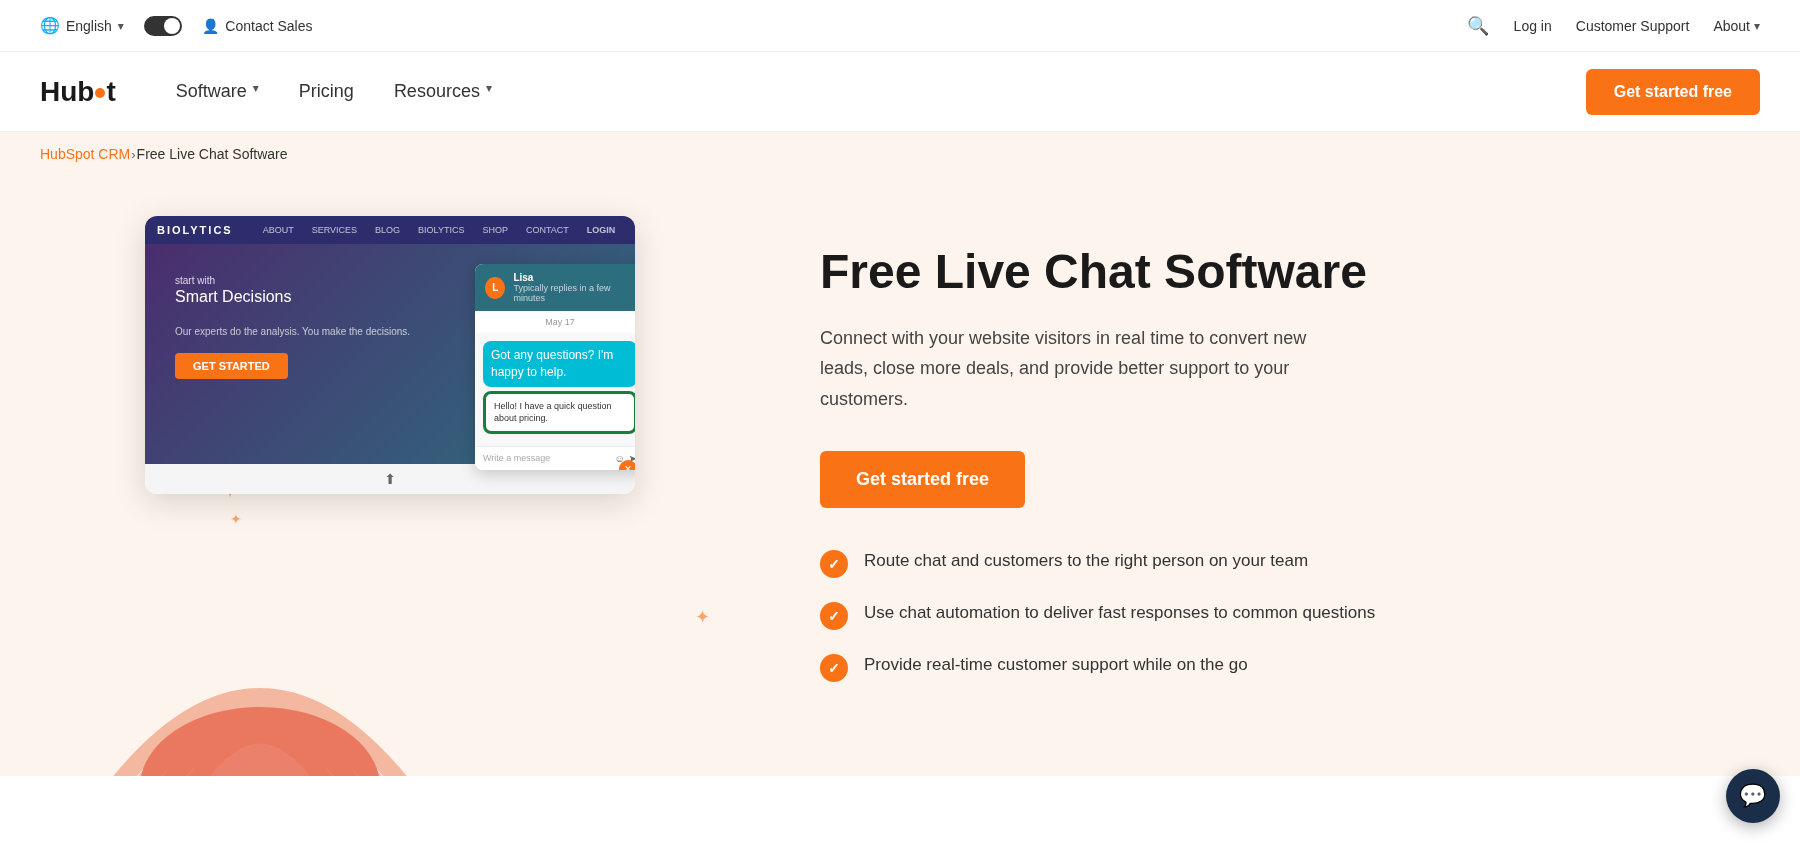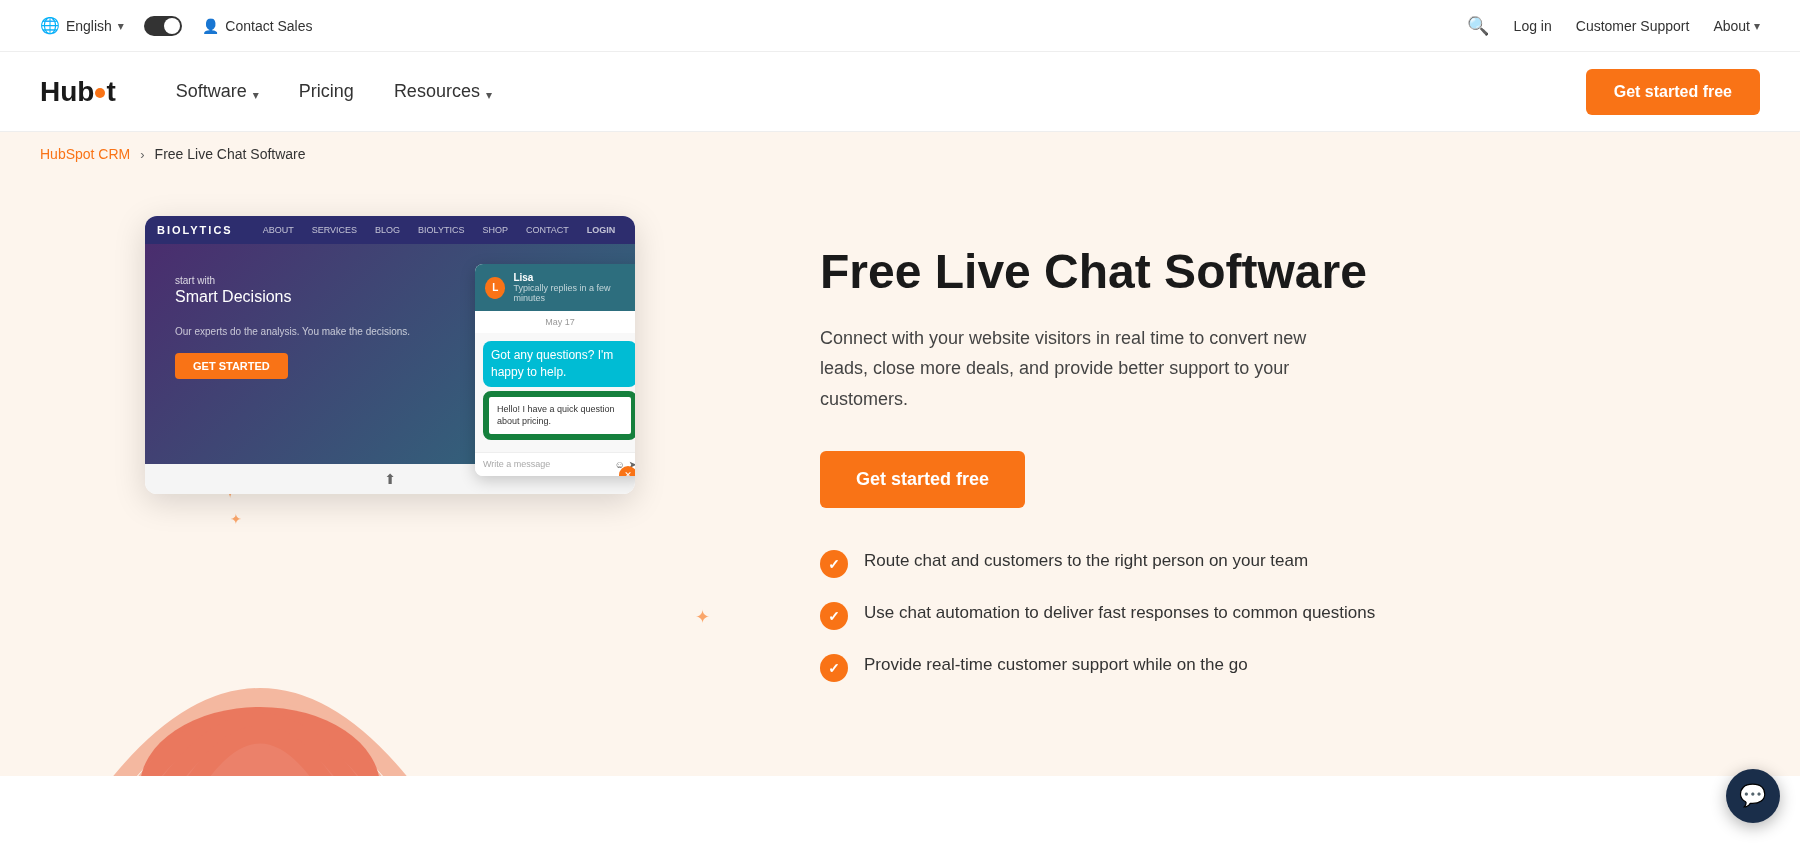--- a/index.html
+++ b/index.html
@@ -108,21 +108,21 @@
       display: flex;
       align-items: center;
       gap: 40px;
       flex: 1;
     }
     .nav-item {
       font-size: 18px;
       color: #333;
       cursor: pointer;
       display: flex;
-      align-items: flex-end;
+      align-items: flex-start;
       gap: 6px;
       font-weight: 500;
     }
     .chevron { font-size: 12px; color: #555; }
     .get-started-btn {
       margin-left: auto;
       background: #f97316;
       color: #fff;
       border: none;
       padding: 14px 28px;
@@ -131,21 +131,21 @@
       font-weight: 600;
       cursor: pointer;
     }
 
     
     .breadcrumb-bar {
       padding: 14px 40px;
       background: #fdf5ed;
       display: flex;
       align-items: center;
-      gap: 10px;
+      gap: 1px;
     }
     .breadcrumb-link {
       font-size: 14px;
       color: #f97316;
       cursor: pointer;
       font-weight: 500;
     }
     .breadcrumb-sep { color: #666; font-size: 13px; }
     .breadcrumb-current { font-size: 14px; color: #333; }
 
@@ -257,21 +257,21 @@
       line-height: 1.4;
     }
     .chat-reply {
       background: #fff;
       color: #333;
       font-size: 9px;
       padding: 6px 8px;
       border-radius: 8px;
       margin-bottom: 4px;
       line-height: 1.4;
-      border: 6px solid #15803d;
+      border: 3px solid #15803d;
     }
     .chat-footer {
       padding: 6px 8px;
       border-top: 1px solid #eee;
       display: flex;
       align-items: center;
       gap: 16px;
       background: #fff;
     }
     .chat-input { font-size: 9px; color: #aaa; flex: 1; }

